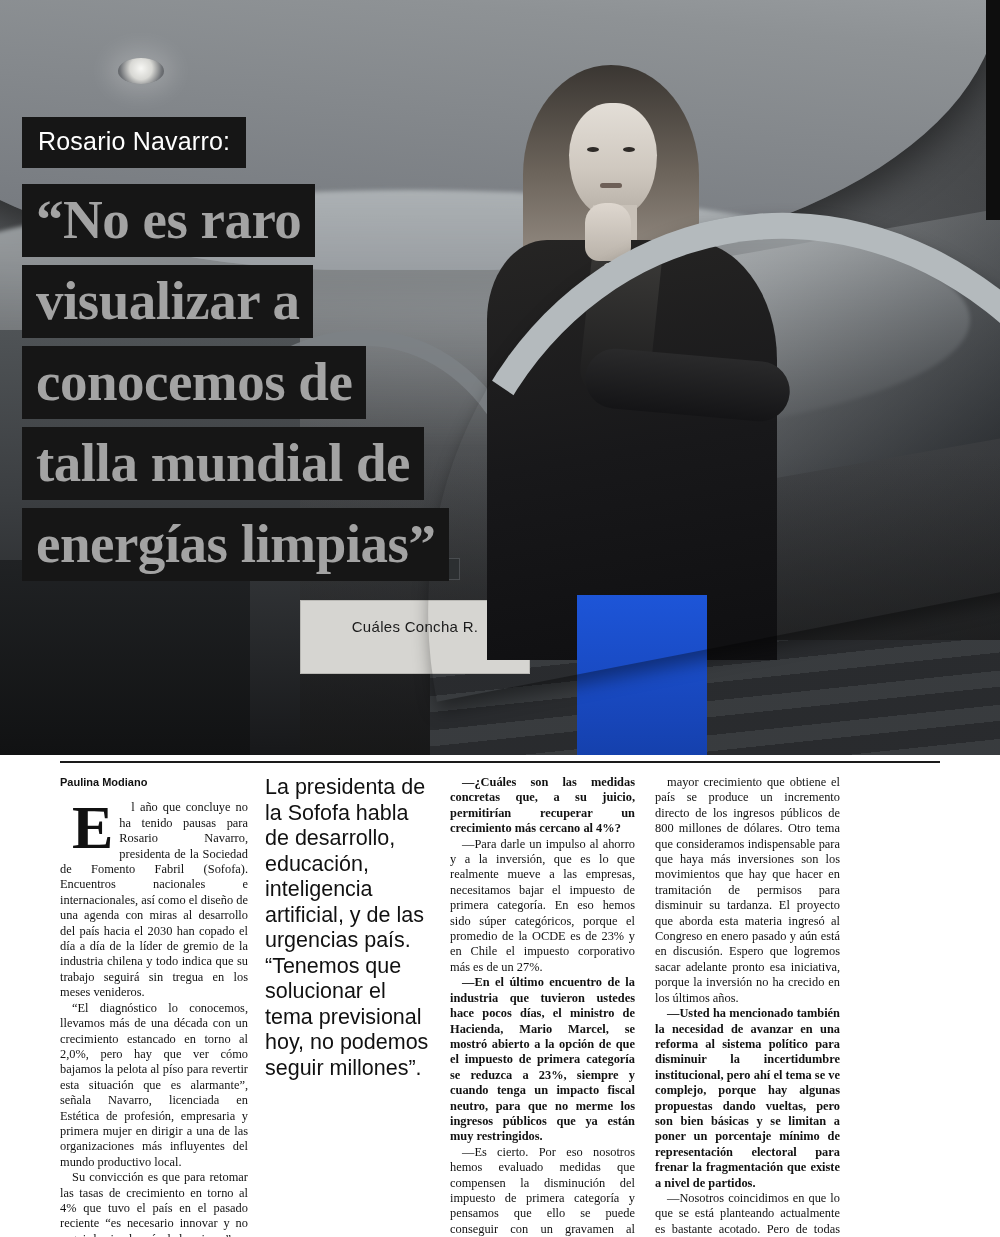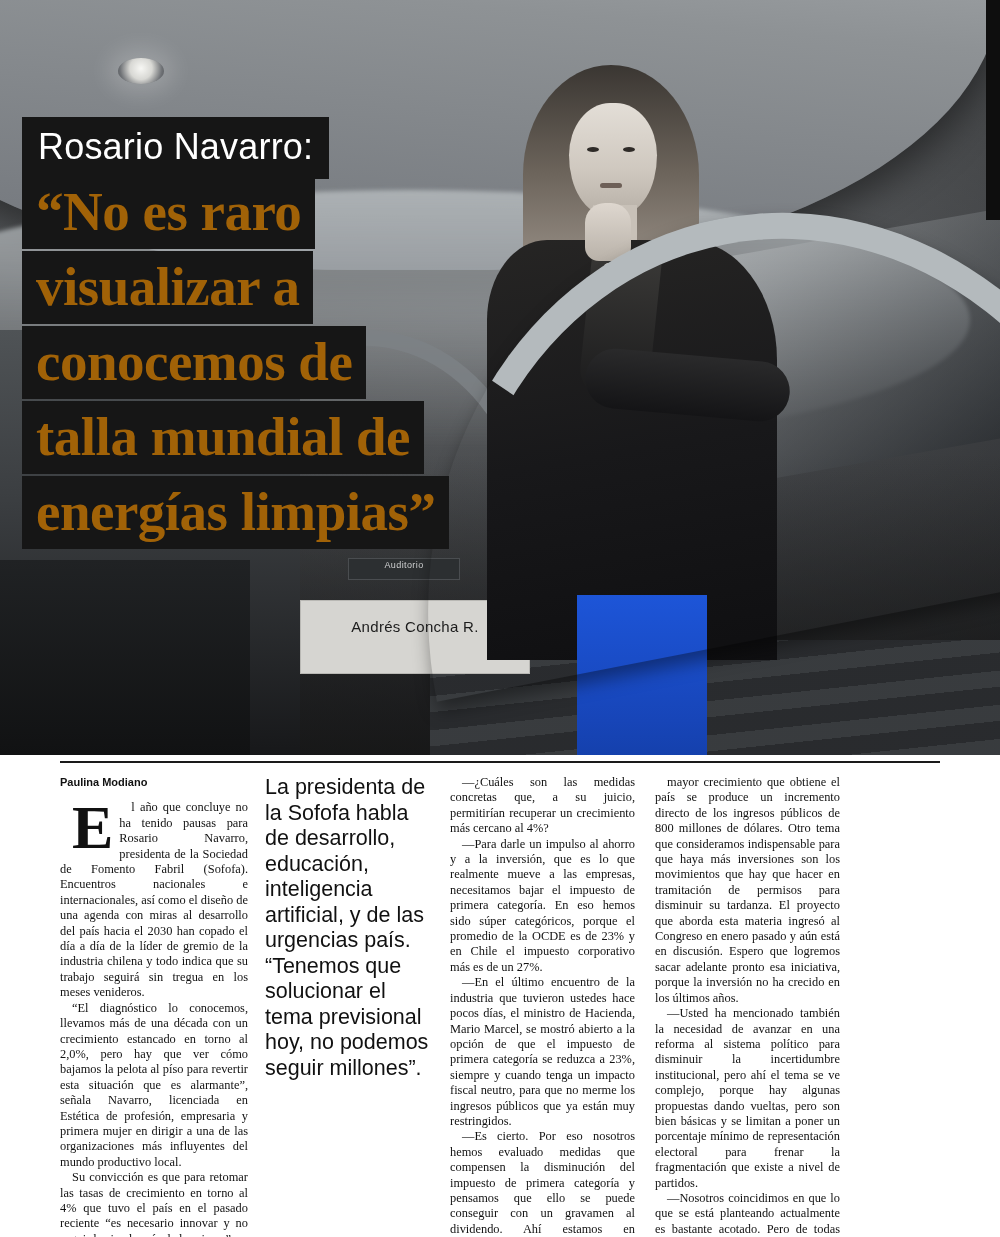--- a/index.html
+++ b/index.html
@@ -187,36 +187,36 @@
     background: #0e0e0e;
   }
 
   
   .kicker {
     position: absolute;
     left: 22px; top: 117px;
     background: #161616;
     color: #fff;
     font-family: "Liberation Sans", sans-serif;
-    font-size: 36px;
+    font-size: 25px;
     line-height: 1;
     padding: 12px 16px 14px 16px;
     letter-spacing: .2px;
   }
   .headline { position: absolute; left: 22px; top: 176px; }
   .headline .hl {
     display: table;
     background: #161616;
-    color: #a16207;
+    color: #a3a3a3;
     font-family: "Liberation Serif", serif;
     font-weight: bold;
     font-size: 55px;
     line-height: 1.0;
     padding: 8px 14px 10px 14px;
-    margin: 0 0 2px 0;
+    margin: 8px 0 2px 0;
     letter-spacing: -0.5px;
     white-space: nowrap;
   }
 
   
   .rule-top {
     position: absolute; left: 60px; top: 761px; width: 880px; height: 2px; background: #1a1a1a;
   }
   .cols {
     position: absolute;
@@ -258,21 +258,21 @@
     color: #111;
   }
   .standfirst {
     font-family: "Liberation Sans", sans-serif;
     font-size: 21.5px;
     line-height: 25.5px;
     color: #111;
     text-align: left;
   }
   .q {
-    font-weight: normal;
+    font-weight: bold;
     text-indent: 12px;
   }
   .a { text-indent: 12px; }
 
 </style>
 </head>
 <body>
 
 <div class="photo-area">
   <div class="photo-bg"></div>
@@ -281,21 +281,21 @@
   <div class="spotlight"></div>
   <div class="glass-panel"></div>
   <div class="wall-left"></div>
   <div class="door-dark"></div>
   <div class="step-band"></div>
   <div class="handrail2"></div>
 
   <div class="plaque plaque-top"></div>
   <div class="plaque-top-label">Auditorio</div>
   <div class="plaque plaque-name"></div>
-  <div class="plaque-name-label">Andrés Concha R.</div>
+  <div class="plaque-name-label">Cuáles Concha R.</div>
 
   <div class="subject">
     <div class="s-hair"></div>
     <div class="s-face"></div>
     <div class="s-eye l"></div>
     <div class="s-eye r"></div>
     <div class="s-mouth"></div>
     <div class="s-neck"></div>
     <div class="s-jacket"></div>
     <div class="s-lapel"></div>

